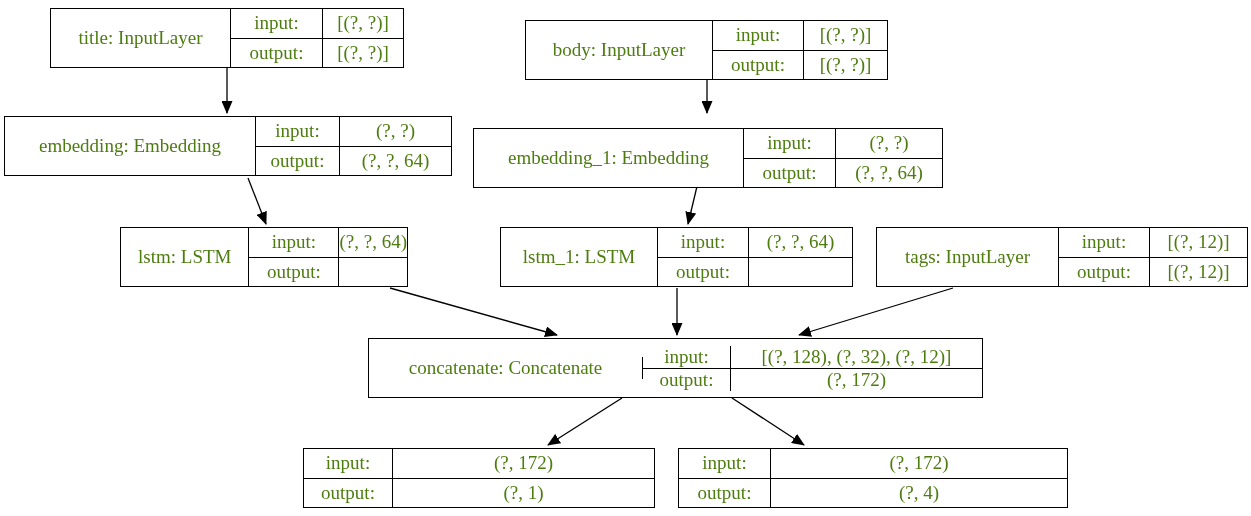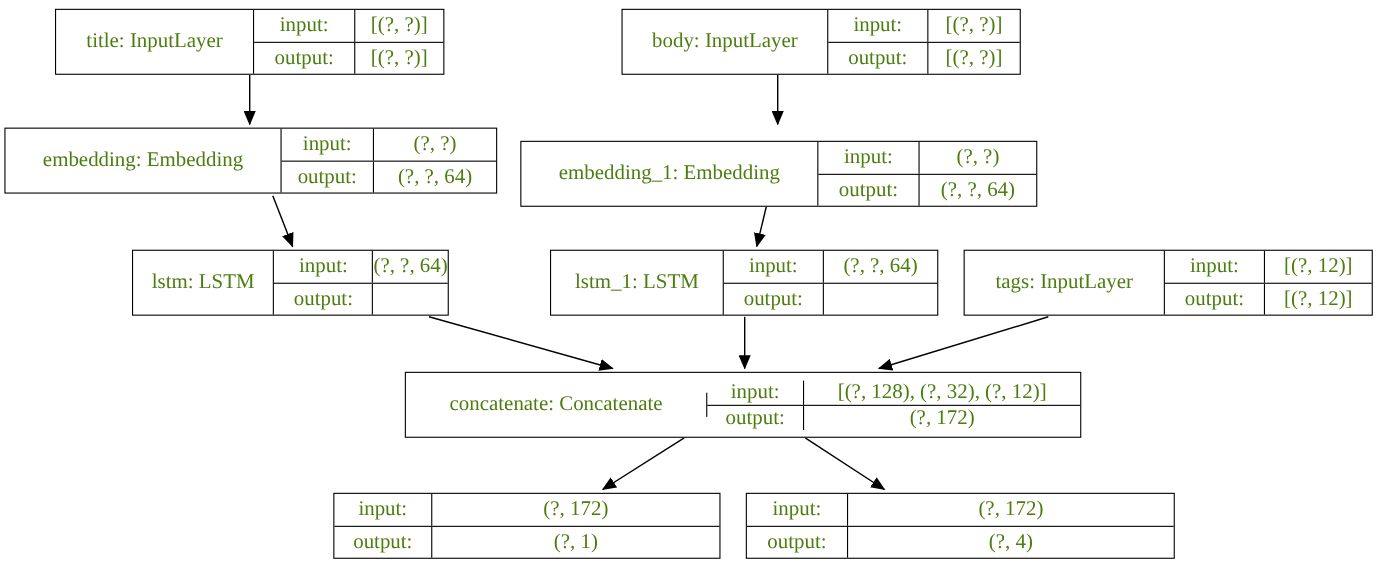--- a/index.html
+++ b/index.html
@@ -91,21 +91,21 @@
         <div class="label-cell" style="width:92px">input:</div>
         <div class="value-cell">[(?, ?)]</div>
       </div>
       <div class="io-row">
         <div class="label-cell" style="width:92px">output:</div>
         <div class="value-cell">[(?, ?)]</div>
       </div>
     </div>
   </div>
 
-  <div class="node" style="left:525px;top:8px;width:363px;margin-left:40px;">
+  <div class="node" style="left:525px;top:20px;width:363px;">
     <div class="name-cell" style="width:187px">body: InputLayer</div>
     <div class="io-col">
       <div class="io-row">
         <div class="label-cell" style="width:91px">input:</div>
         <div class="value-cell">[(?, ?)]</div>
       </div>
       <div class="io-row">
         <div class="label-cell" style="width:91px">output:</div>
         <div class="value-cell">[(?, ?)]</div>
       </div>

